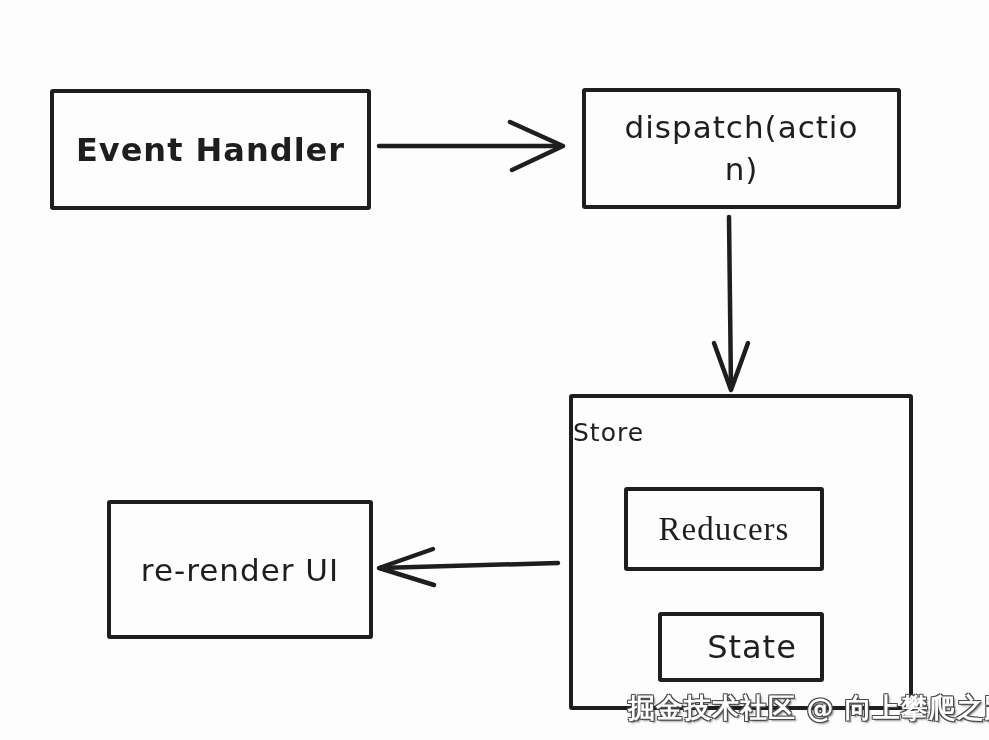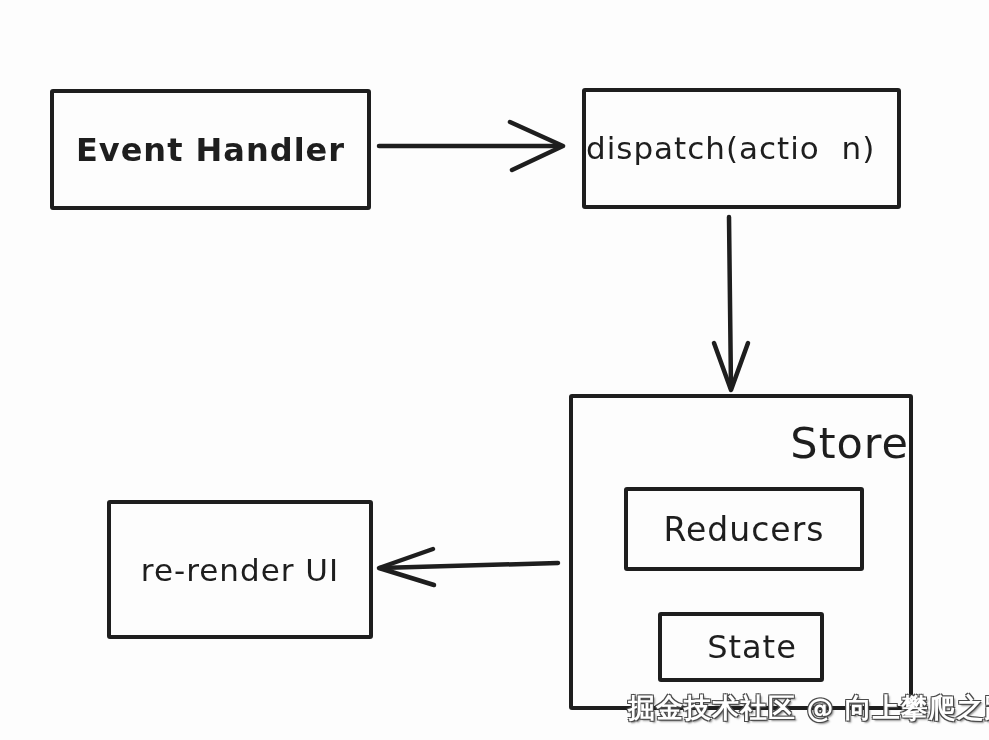--- a/index.html
+++ b/index.html
@@ -37,36 +37,37 @@
     text-align:center;
   }
   #event-handler{
     left:50px; top:89px; width:321px; height:121px;
     font-size:32px;
     font-weight:bold;
   }
   #dispatch{
     left:582px; top:88px; width:319px; height:121px;
     font-size:31px;
-    flex-direction:row;
+    flex-direction:column;
     line-height:1.35;
   }
   #store{
     left:569px; top:394px; width:344px; height:316px;
     align-items:flex-start;
   }
   #store .store-title{
     margin-top:20px;
-    font-size:43px;
+    font-size:25px;
     width:100%;
-    text-align:right;
+    text-align:left;
   }
   #reducers{
-    left:624px; top:487px; width:240px; height:84px;
+    left:624px; top:487px; width:200px; height:84px;
     font-size:33px;
+    font-family:Liberation Serif, serif;
   }
   #state{
     left:658px; top:612px; width:166px; height:70px;
     font-size:32px;
     padding-left:22px;
   }
   #re-render{
     left:107px; top:500px; width:266px; height:139px;
     font-size:31px;
   }

